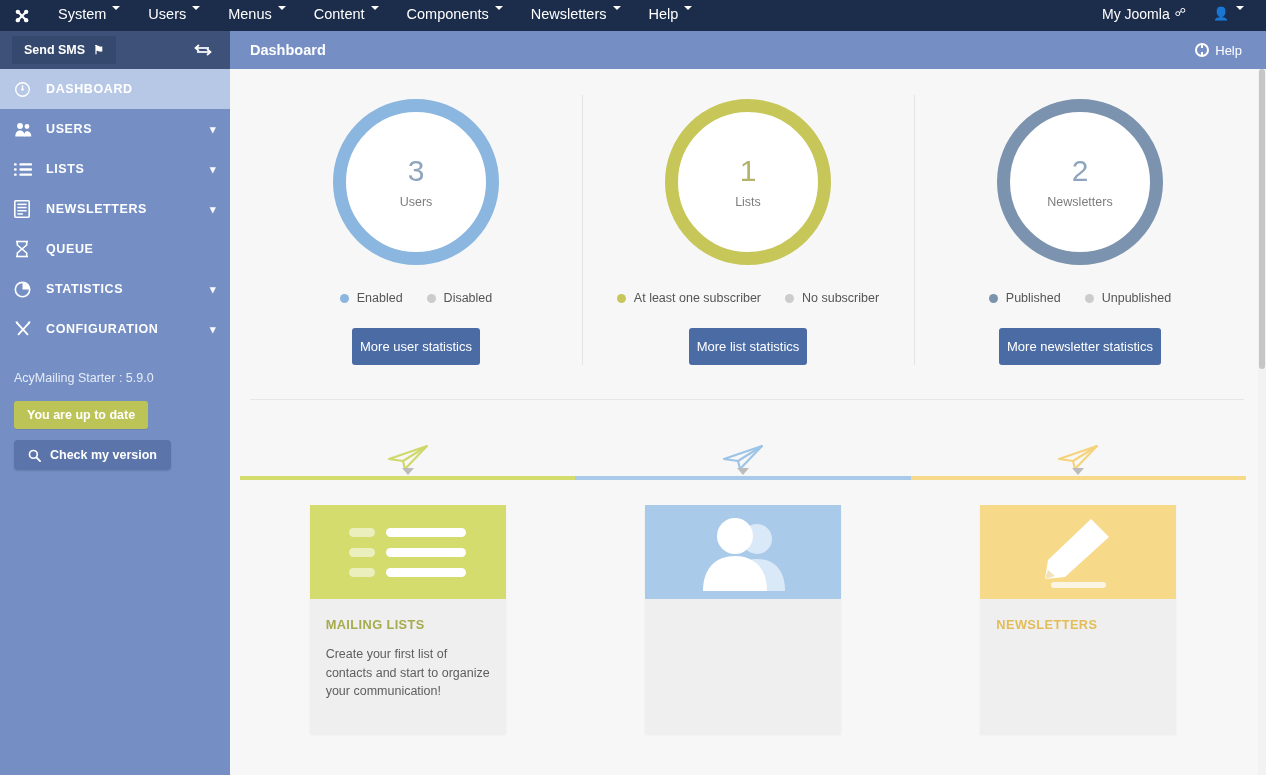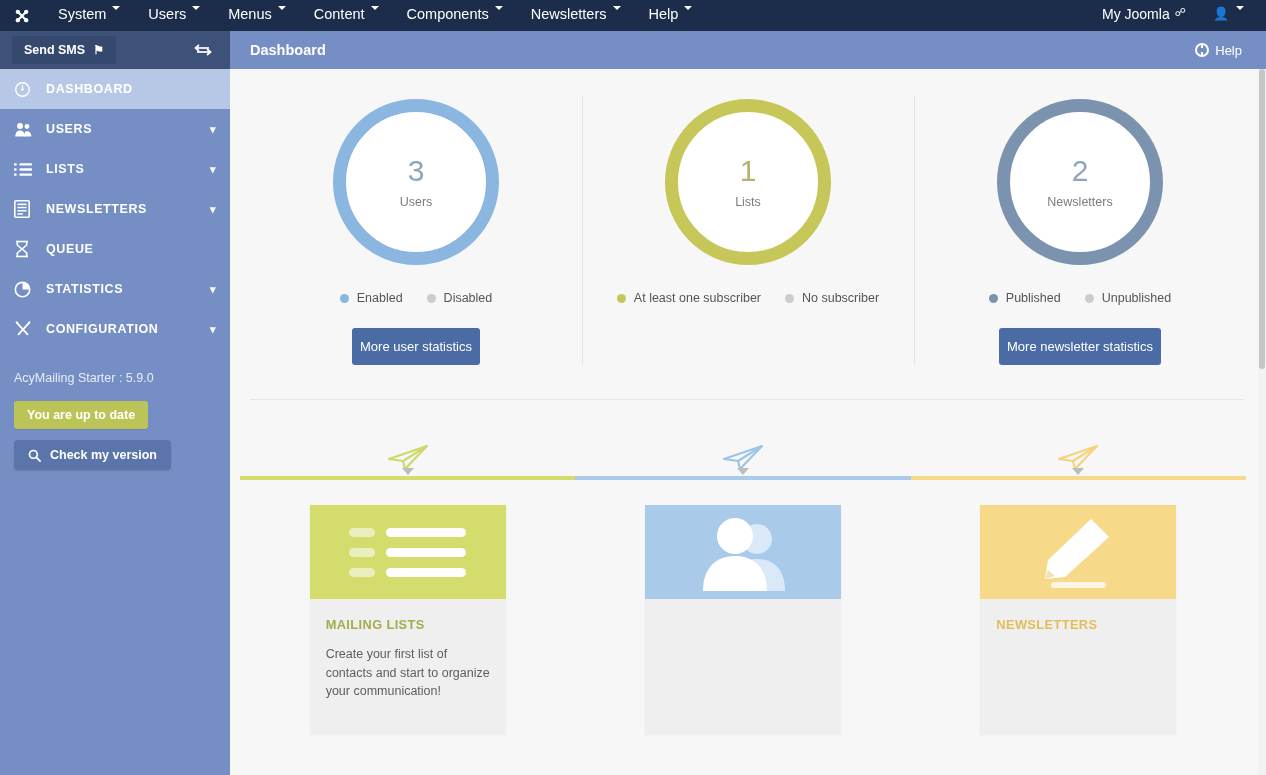--- a/index.html
+++ b/index.html
@@ -434,20 +434,21 @@
         <div class="legend">
           <div class="legend-item">
             <span class="dot" id="dot-1-0" style="background: rgb(198, 198, 89);"></span>
             <span>At least one subscriber</span>
           </div>
           <div class="legend-item">
             <span class="dot" id="dot-1-1" style="background: rgb(204, 204, 204);"></span>
             <span>No subscriber</span>
           </div>
         </div>
+        <button class="stat-btn">More list statistics</button>
       </div>
 
       <div class="stat-panel">
         <div class="donut" id="donut-2" style="border-color: rgb(123, 147, 174);">
           <div class="donut-num" id="donutnum-2" style="color: rgb(142, 165, 189);">2</div>
           <div class="donut-lbl">Newsletters</div>
         </div>
         <div class="legend">
           <div class="legend-item">
             <span class="dot" id="dot-2-0" style="background: rgb(123, 147, 174);"></span>

